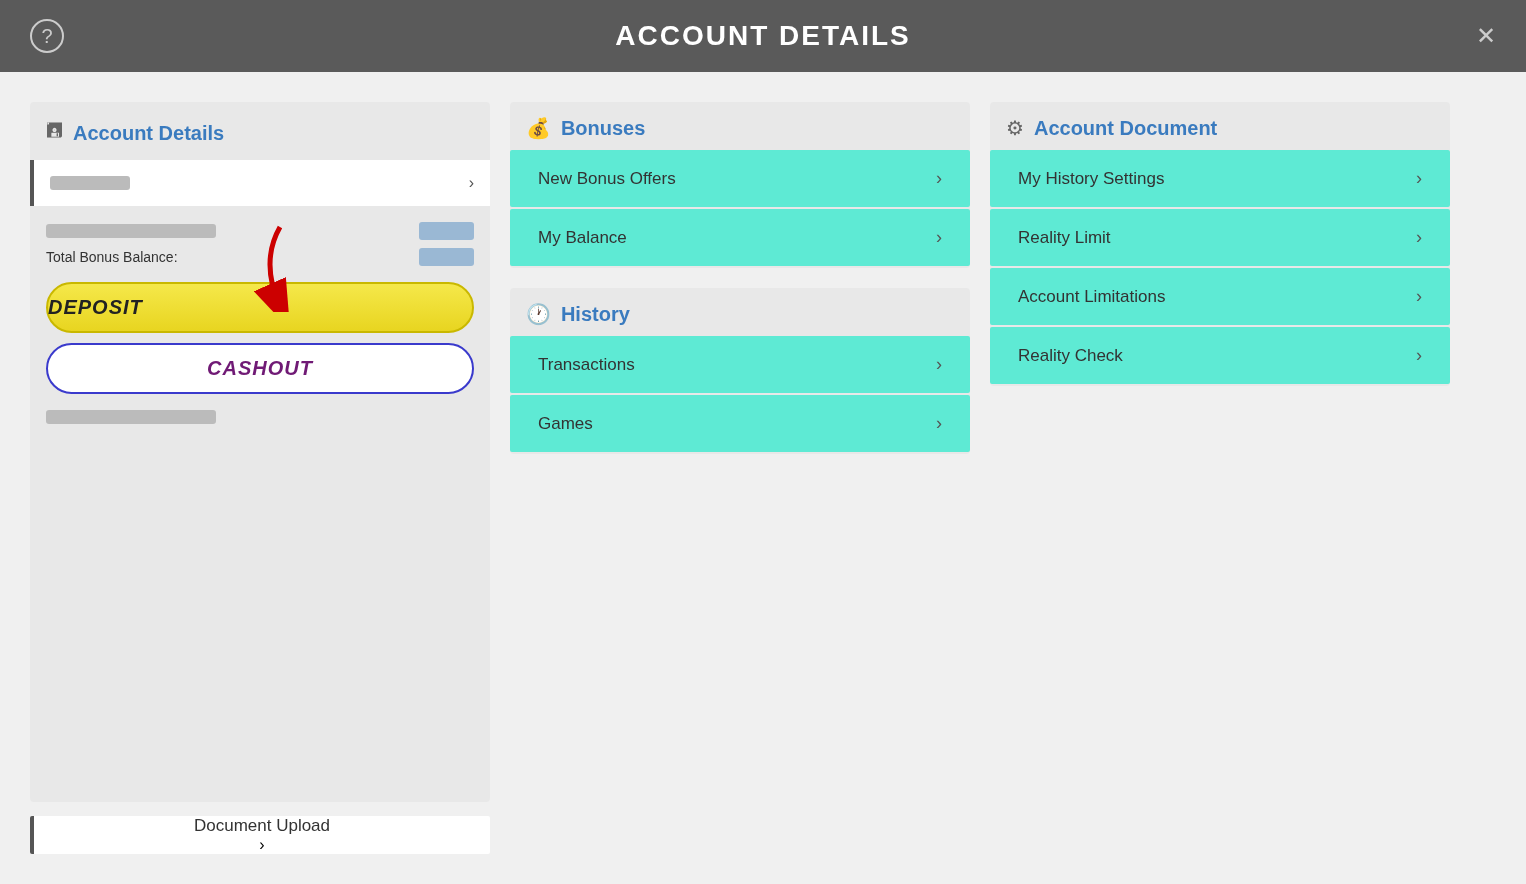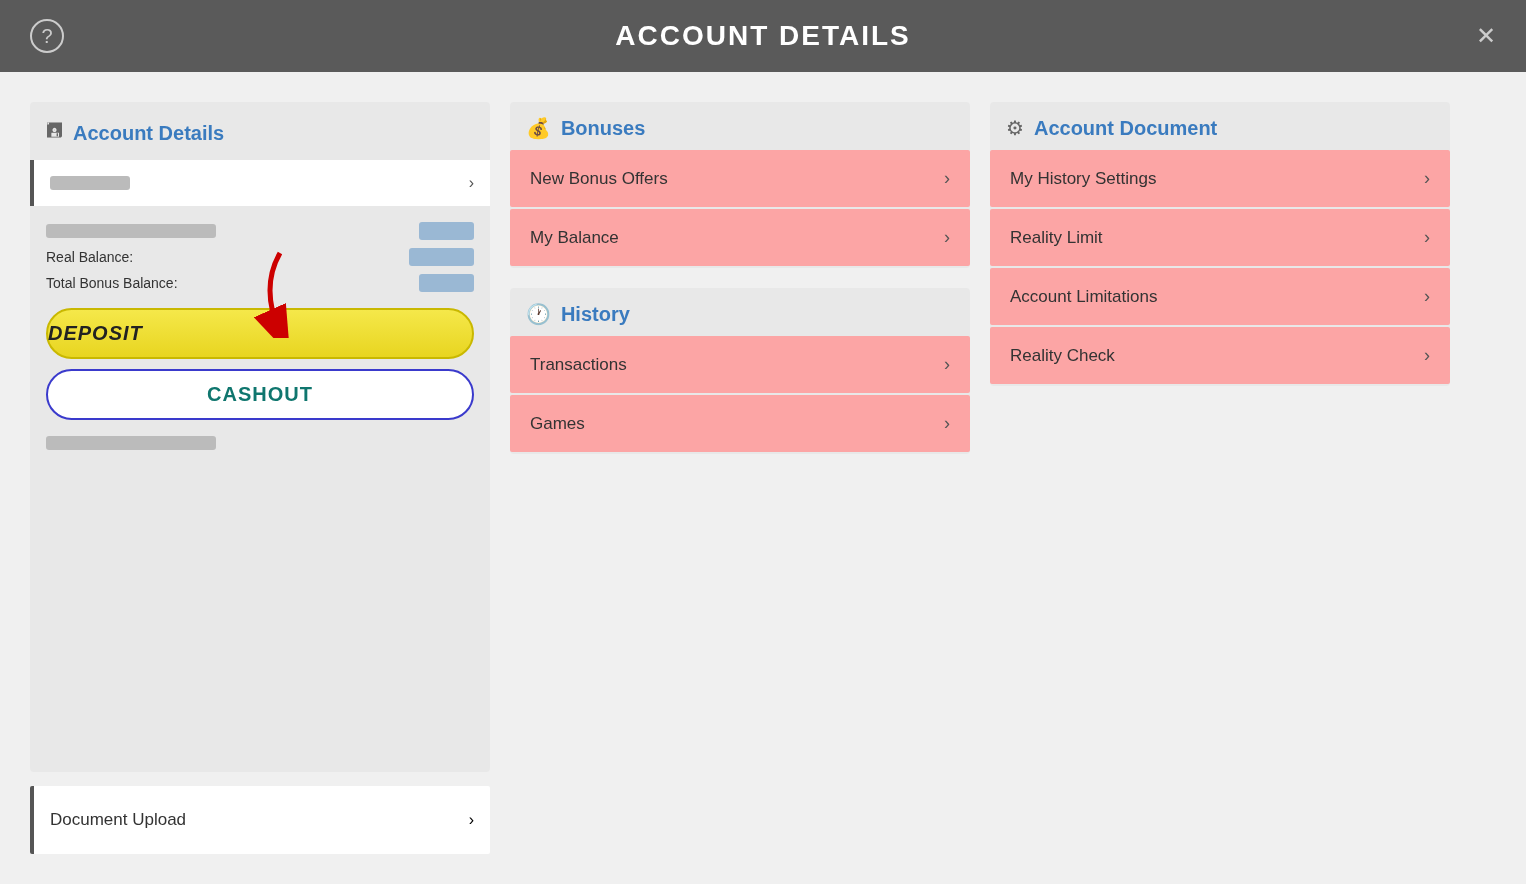--- a/index.html
+++ b/index.html
@@ -158,41 +158,42 @@
       cursor: pointer;
       margin-bottom: 10px;
       letter-spacing: 1px;
     }
     .cashout-btn {
       display: block;
       width: 100%;
       background: #fff;
       border: 2px solid #3a3acc;
       border-radius: 28px;
-      color: #0f766e;
+      color: #701a75;
       font-size: 20px;
       font-weight: bold;
+      font-style: italic;
       padding: 12px 0;
       text-align: center;
       cursor: pointer;
       letter-spacing: 1px;
     }
     .last-login {
       padding: 12px 16px 10px 16px;
       font-size: 13px;
       color: #555;
     }
 
     
     .menu-item {
-      background: #fca5a5;
+      background: #5eead4;
       display: flex;
       align-items: center;
       justify-content: space-between;
-      padding: 18px 20px;
+      padding: 18px 28px;
       margin: 0 0 2px 0;
       cursor: pointer;
       border: none;
       width: 100%;
       text-align: left;
       border-radius: 2px;
     }
     .menu-item-label {
       font-size: 17px;
       color: #333;
@@ -203,24 +204,25 @@
       font-size: 18px;
     }
 
     
     .doc-upload-row {
       background: #fff;
       border-left: 4px solid #555;
       display: flex;
       align-items: center;
       justify-content: space-between;
-      padding: 24px 16px;
+      padding: 0 16px;
       margin-top: 14px;
       cursor: pointer;
       border-radius: 2px;
+      flex-direction: column;
     }
     .doc-upload-label {
       font-size: 17px;
       color: #333;
     }
 
     
     .buttons-wrapper {
       position: relative;
       padding: 0 16px 0 16px;
@@ -260,24 +262,20 @@
 
         <div class="account-info-row">
           <span class="blurred-text blurred-sm">&nbsp;</span>
           <span class="chevron">›</span>
         </div>
 
         <div class="balance-section">
           <div class="balance-row">
             <span class="blurred-text blurred-lg">&nbsp;</span>
             <span class="blurred-text blurred-val-sm">&nbsp;</span>
-          </div>
-          <div class="balance-row">
-            <span class="balance-label">Real Balance:</span>
-            <span class="blurred-text blurred-val">&nbsp;</span>
           </div>
           <div class="balance-row">
             <span class="balance-label">Total Bonus Balance:</span>
             <span class="blurred-text blurred-val-sm">&nbsp;</span>
           </div>
         </div>
 
         <div class="buttons-wrapper">
 
           <svg class="arrow-svg" width="80" height="90" viewBox="0 0 80 90">

